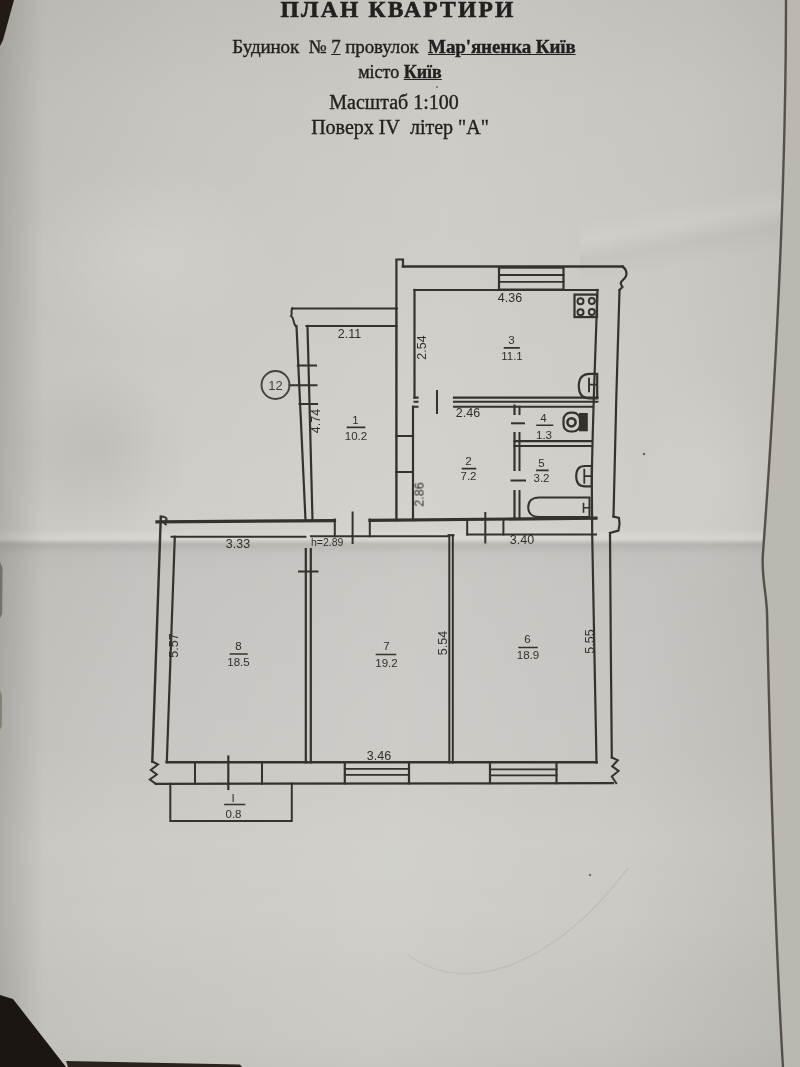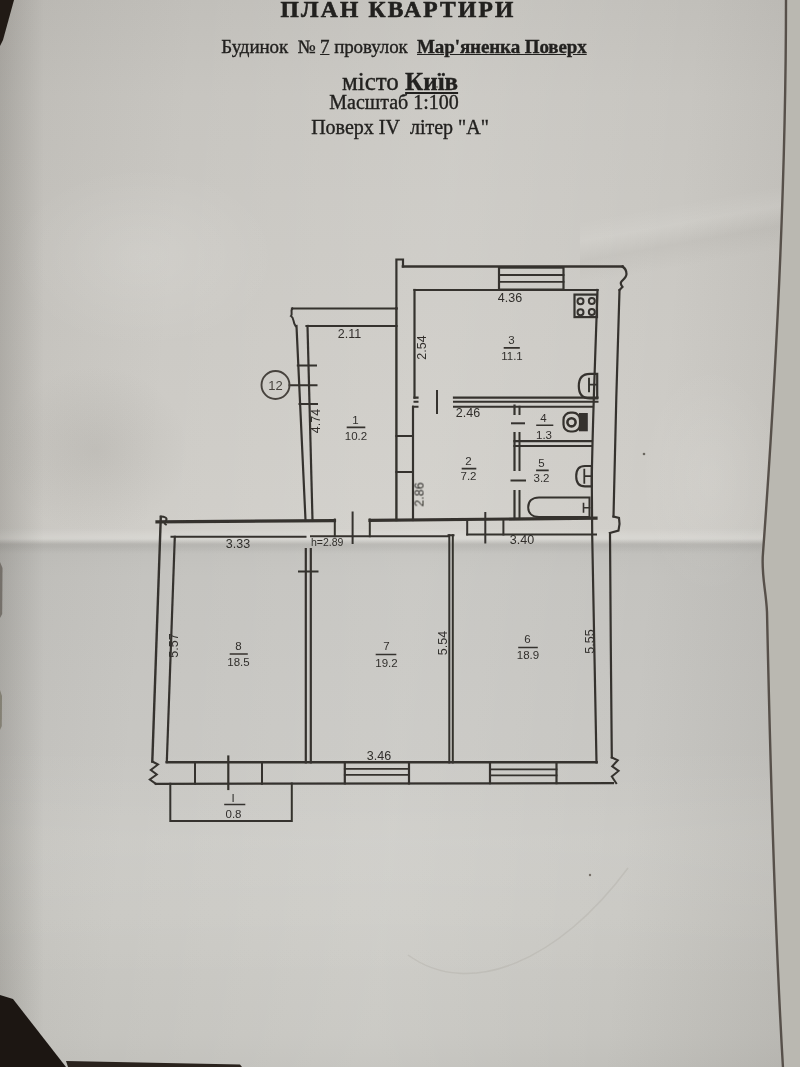--- a/index.html
+++ b/index.html
@@ -28,23 +28,23 @@
 <div class="shade1"></div>
 <div class="shade2"></div>
 <div class="shade3"></div>
 <div class="shade4"></div>
 <div style="position:absolute;left:0px;top:140px;width:320px;height:260px;background:radial-gradient(ellipse 60% 50% at 45% 45%, rgba(255,255,251,0.12), rgba(0,0,0,0) 70%);"></div>
 <div style="position:absolute;left:0px;top:330px;width:240px;height:240px;background:radial-gradient(ellipse 55% 50% at 40% 50%, rgba(96,92,86,0.10), rgba(0,0,0,0) 70%);"></div>
 <div style="position:absolute;left:620px;top:320px;width:180px;height:320px;background:radial-gradient(ellipse 55% 50% at 50% 50%, rgba(255,255,251,0.10), rgba(0,0,0,0) 72%);"></div>
 
 <div class="hdr" style="top:-4px;left:-2px;font-size:23.5px;font-weight:bold;letter-spacing:2.2px;-webkit-text-stroke:0.6px #22211f;">ПЛАН КВАРТИРИ</div>
 
-<div class="hdr" style="top:36px;left:4px;font-size:19px;letter-spacing:-0.1px;">Будинок&nbsp; № <u>7</u> провулок&nbsp; <b><u>Мар'яненка Поверх</u></b></div>
-
-<div class="hdr" style="top:68px;left:0;font-size:25px;">місто <b><u>Київ</u></b></div>
+<div class="hdr" style="top:36px;left:4px;font-size:19px;letter-spacing:-0.1px;">Будинок&nbsp; № <u>7</u> провулок&nbsp; <b><u>Мар'яненка Київ</u></b></div>
+
+<div class="hdr" style="top:62px;left:0;font-size:18px;">місто <b><u>Київ</u></b></div>
 
 <div class="hdr" style="top:91px;left:-6px;font-size:20px;">Масштаб 1:100</div>
 
 <div class="hdr" style="top:116px;left:0;font-size:20px;">Поверх IV&nbsp; літер "А"</div>
 
 <svg width="800" height="1067" viewBox="0 0 800 1067">
   <defs>
       <filter id="ph" x="-5%" y="-5%" width="110%" height="110%">
         <feGaussianBlur stdDeviation="0.45"></feGaussianBlur>
       </filter>

